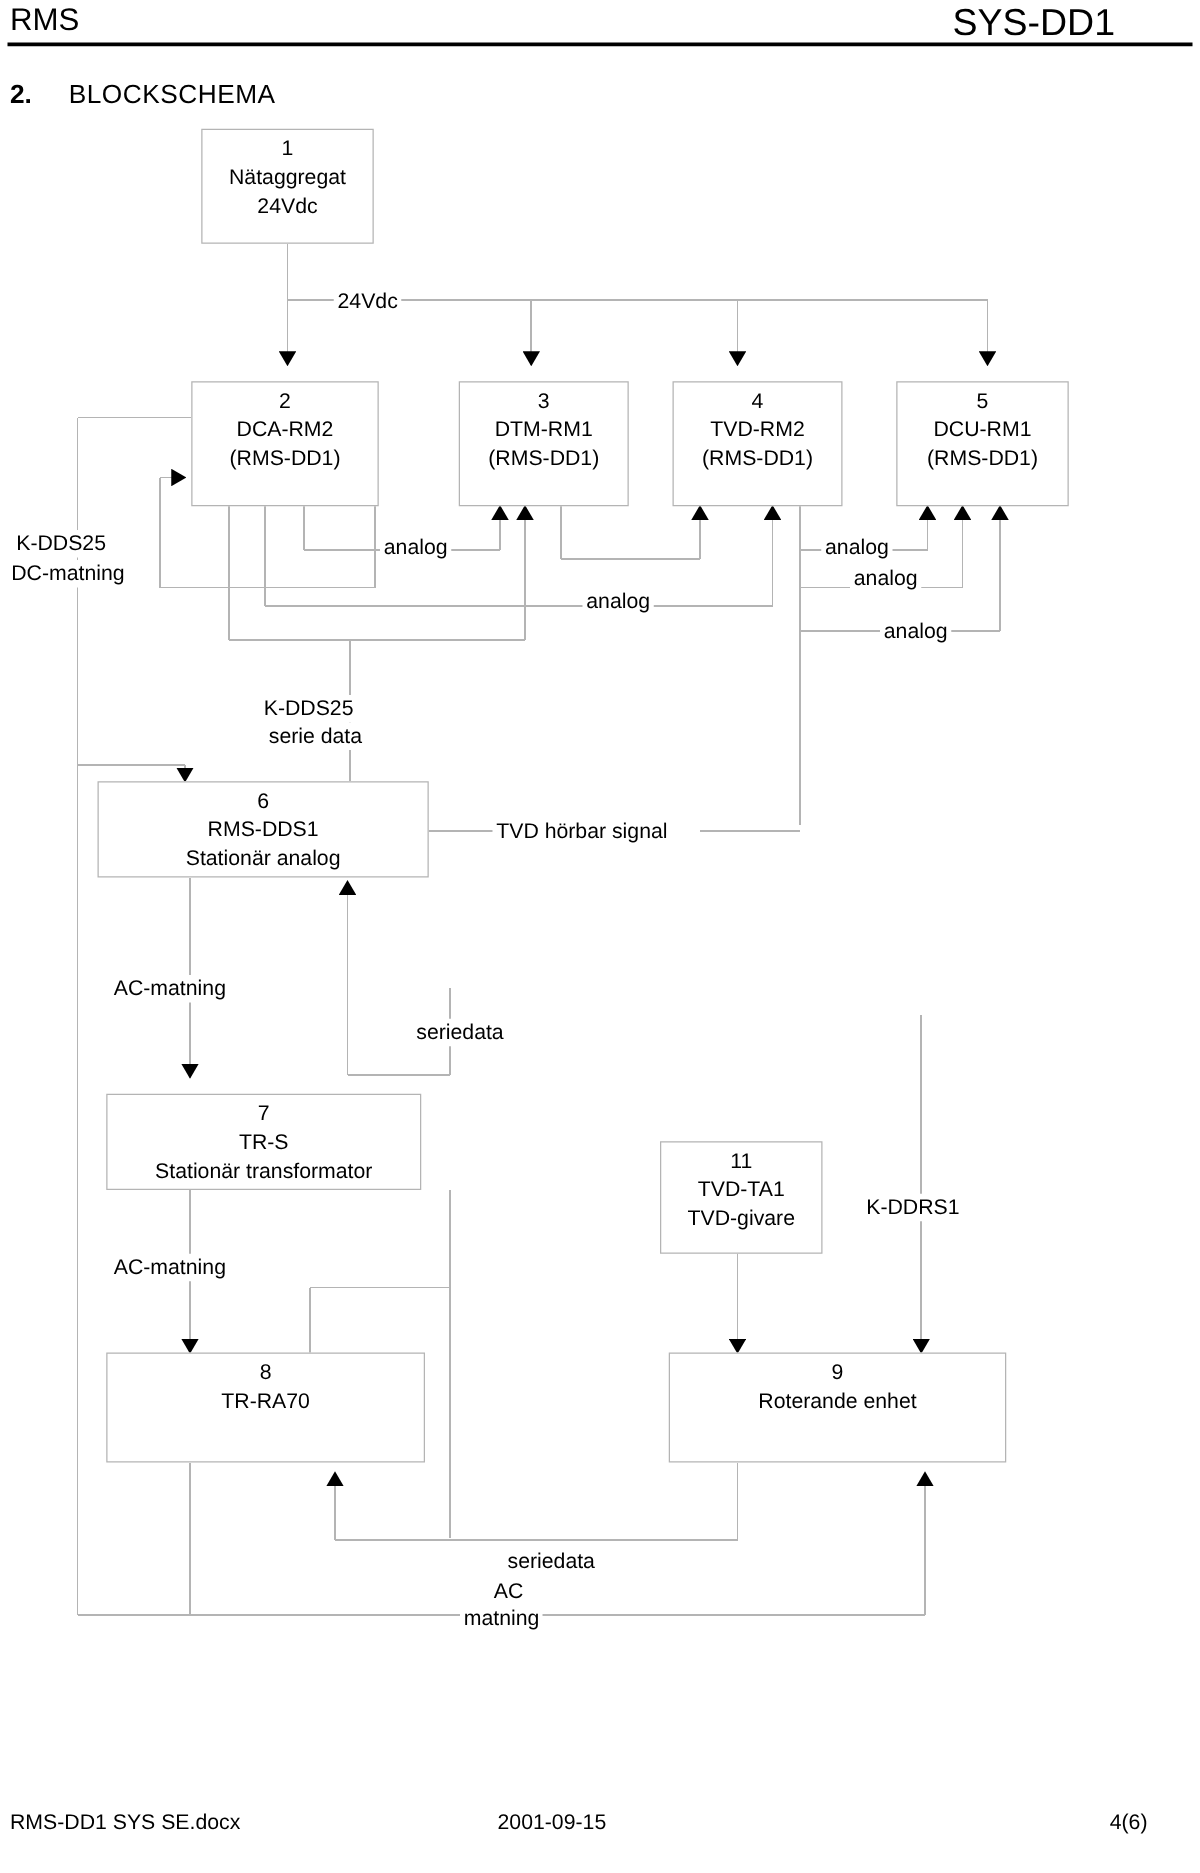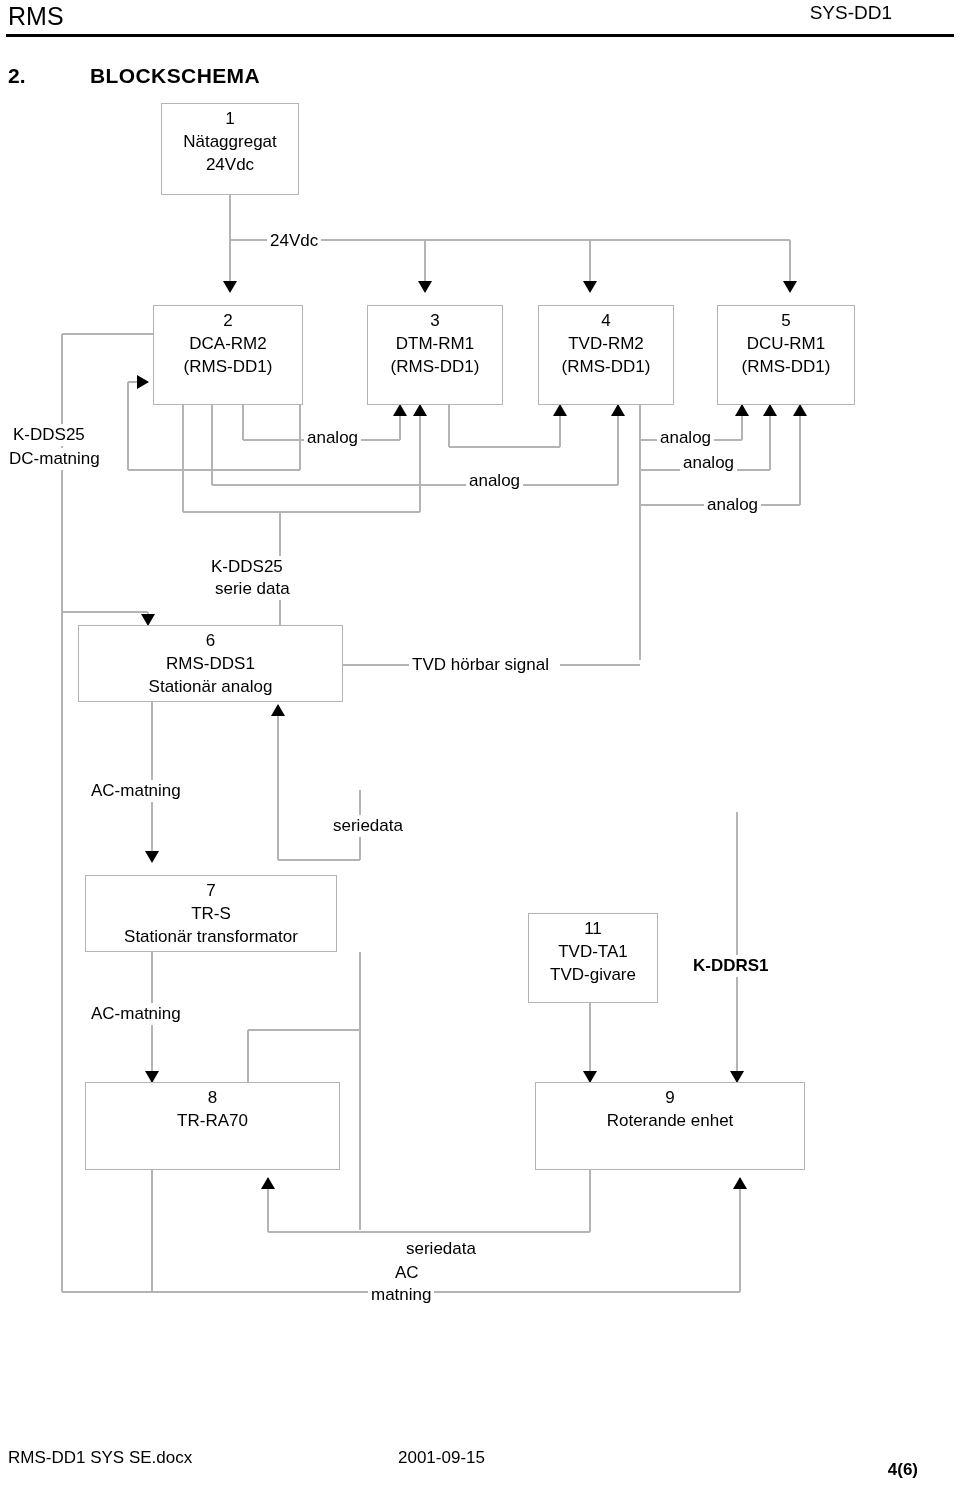--- a/index.html
+++ b/index.html
@@ -31,21 +31,21 @@
     position: absolute;
     left: 8px;
     top: 2px;
     font-size: 25px;
     letter-spacing: 0px;
   }
   #header .hdr-right {
     position: absolute;
     right: 8px;
     top: 2px;
-    font-size: 19px;
+    font-size: 30px;
   }
   #header-rule {
     position: absolute;
     left: 6px;
     top: 34px;
     width: 948px;
     height: 3px;
     background: #000000;
   }
 
@@ -55,23 +55,22 @@
     left: 8px;
     top: 64px;
     font-size: 21px;
     font-weight: bold;
   }
   #section-title {
     position: absolute;
     left: 55px;
     top: 64px;
     font-size: 21px;
-    font-weight: bold;
+    font-weight: normal;
     letter-spacing: 0.4px;
-    margin-left: 35px;
   }
 
   
   #diagram {
     position: absolute;
     left: 0;
     top: 0;
     width: 960px;
     height: 1498px;
   }
@@ -125,21 +124,21 @@
   #footer {
     position: absolute;
     left: 0;
     top: 1448px;
     width: 926px;
     height: 30px;
     font-size: 17px;
   }
   #footer .f-left   { position: absolute; left: 8px;   top: 0; }
   #footer .f-center { position: absolute; left: 398px; top: 0; }
-  #footer .f-right  { position: absolute; right: 8px;  top: 12px; font-weight: bold; }
+  #footer .f-right  { position: absolute; right: 8px;  top: 0; }
 </style>
 </head>
 <body>
 
 <div id="page">
 
   <div id="header">
     <div class="hdr-left">RMS</div>
     <div class="hdr-right">SYS-DD1</div>
   </div>
@@ -337,27 +336,27 @@
 
     <div class="wlabel" style="left:304px; top:427px;">analog</div>
     <div class="wlabel" style="left:466px; top:470px;">analog</div>
     <div class="wlabel" style="left:657px; top:427px;">analog</div>
     <div class="wlabel" style="left:680px; top:452px;">analog</div>
     <div class="wlabel" style="left:704px; top:494px;">analog</div>
 
     <div class="wlabel" style="left:208px; top:556px;">K-DDS25</div>
     <div class="wlabel" style="left:212px; top:578px;">serie data</div>
 
-    <div class="wlabel" style="left:409px; top:654px;">TVD hörbar signal</div>
+    <div class="wlabel" style="left:394px; top:654px;">TVD hörbar signal</div>
 
     <div class="wlabel" style="left:88px; top:780px;">AC-matning</div>
 
     <div class="wlabel" style="left:330px; top:815px;">seriedata</div>
 
-    <div class="wlabel" style="left:690px; top:955px;font-weight:bold;">K-DDRS1</div>
+    <div class="wlabel" style="left:690px; top:955px;">K-DDRS1</div>
 
     <div class="wlabel" style="left:88px; top:1003px;">AC-matning</div>
 
     <div class="wlabel" style="left:403px; top:1238px;">seriedata</div>
 
     <div class="wlabel" style="left:392px; top:1262px;">AC</div>
     <div class="wlabel" style="left:368px; top:1284px;">matning</div>
 
   </div>
 

